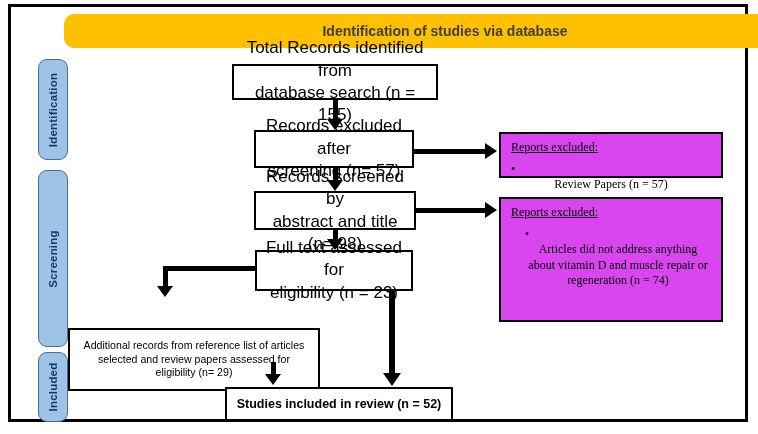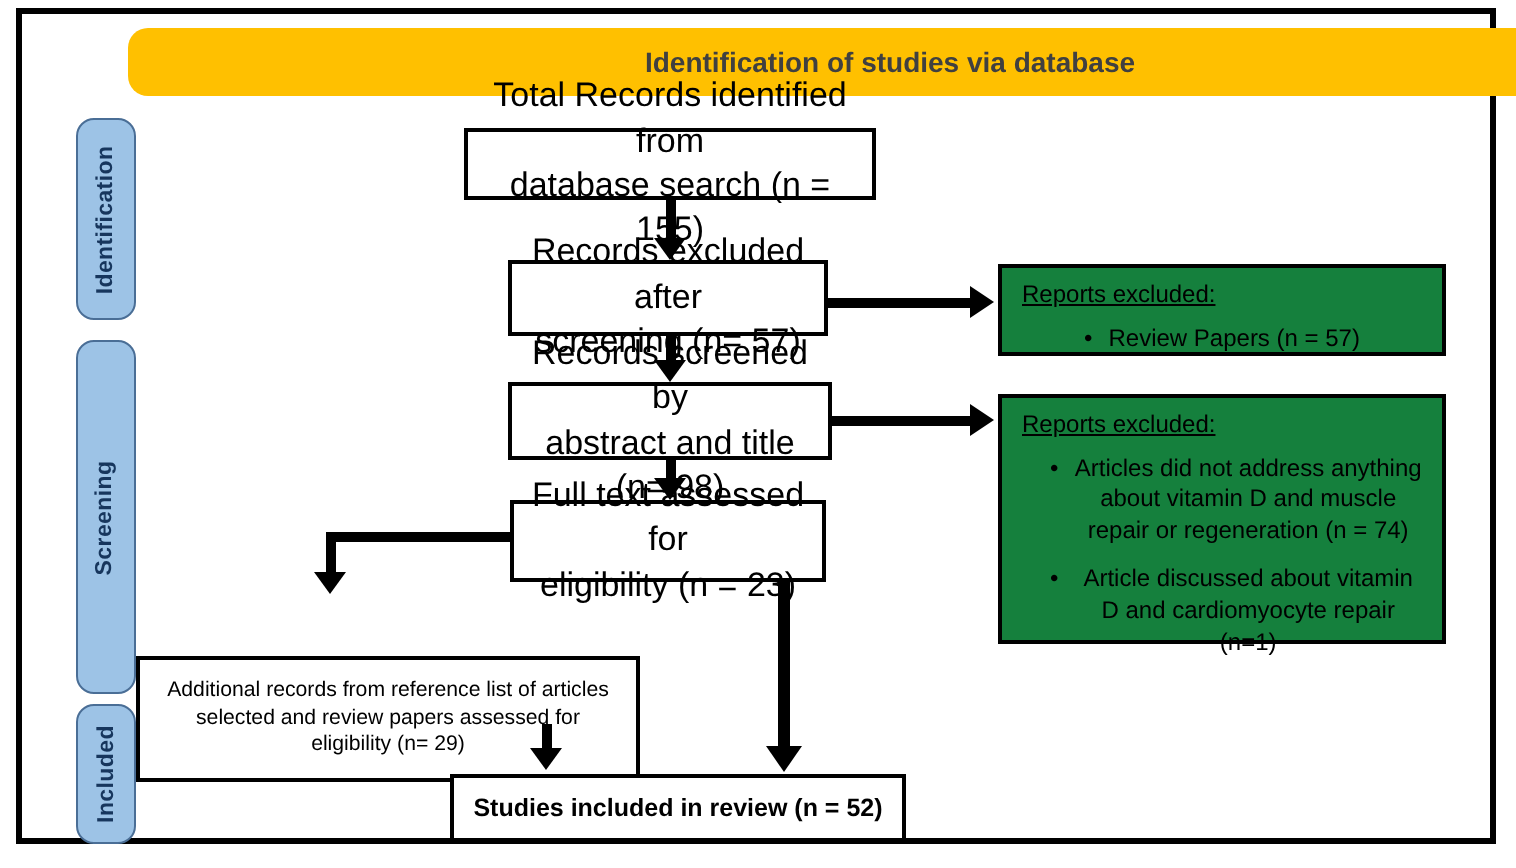--- a/index.html
+++ b/index.html
@@ -11,25 +11,25 @@
     font-weight:bold;font-size:14px;color:#404040;padding-left:48px;}
   .side{position:absolute;left:38px;width:28px;background:var(--sidebar-bg,#9DC3E6);
     border:1px solid var(--sidebar-border,#4a6e96);border-radius:9px;
     display:flex;align-items:center;justify-content:center;}
   .side span{transform:rotate(-90deg);white-space:nowrap;font-weight:bold;font-size:11.5px;
     color:var(--sidebar-text,#17365D);letter-spacing:.2px;}
   .node{position:absolute;background:#fff;border:2px solid #000;display:flex;align-items:center;
     justify-content:center;text-align:center;font-size:17px;line-height:1.32;white-space:pre-line;padding:2px 4px;box-sizing:border-box;}
   .node.small{font-size:10.6px;}
   .node.bold{font-weight:bold;font-size:12.5px;}
-  .excl{position:absolute;background:#15803d;border:2px solid #000;box-sizing:border-box;
-    padding:6px 10px;font-size:12px;line-height:1.3;}
+  .excl{position:absolute;background:#d946ef;border:2px solid #000;box-sizing:border-box;
+    padding:6px 10px;font-size:12px;line-height:1.3;font-family:Liberation Serif, serif;}
   .excl .title{text-decoration:underline;margin-bottom:6px;}
   .bullet-row{display:flex;margin:0 0 9px 14px;}
-  .bullet-row:last-child{margin-bottom:0;}
+  .bullet-row:last-child{margin-bottom:0;flex-direction:column;}
   .bullet-dot::before{content:"\2022";}
   .bullet-dot{margin-right:8px;flex:0 0 auto;}
   .bullet-text{flex:1;text-align:center;white-space:normal;}
   .excl.one .bullet-row{justify-content:center;margin-left:0;}
   .excl.one .bullet-text{flex:0 1 auto;}
   .shaft{position:absolute;background:#000;}
   .ah-down{position:absolute;width:0;height:0;border-left:8px solid transparent;
     border-right:8px solid transparent;border-top:11px solid #000;}
   .ah-down-lg{position:absolute;width:0;height:0;border-left:9px solid transparent;
     border-right:9px solid transparent;border-top:13px solid #000;}
@@ -81,24 +81,20 @@
       <span class="bullet-text">Review Papers (n = 57)</span>
     </div>
   </div>
 
   <div class="excl" style="left:499px;top:197px;width:224px;height:125px;">
     <div class="title">Reports excluded:</div>
     <div class="bullet-row">
       <span class="bullet-dot"></span>
       <span class="bullet-text">Articles did not address anything about vitamin D and muscle repair or regeneration (n = 74)</span>
     </div>
-    <div class="bullet-row">
-      <span class="bullet-dot"></span>
-      <span class="bullet-text">Article discussed about vitamin D and cardiomyocyte repair (n=1)</span>
-    </div>
   </div>
 
   <div class="shaft" style="left:333px;top:100px;width:5px;height:20px;"></div>
   <div class="ah-down" style="left:327px;top:119px;"></div>
 
   <div class="shaft" style="left:333px;top:168px;width:5px;height:12px;"></div>
   <div class="ah-down" style="left:327px;top:180px;"></div>
 
   <div class="shaft" style="left:333px;top:230px;width:5px;height:10px;"></div>
   <div class="ah-down" style="left:327px;top:239px;"></div>

